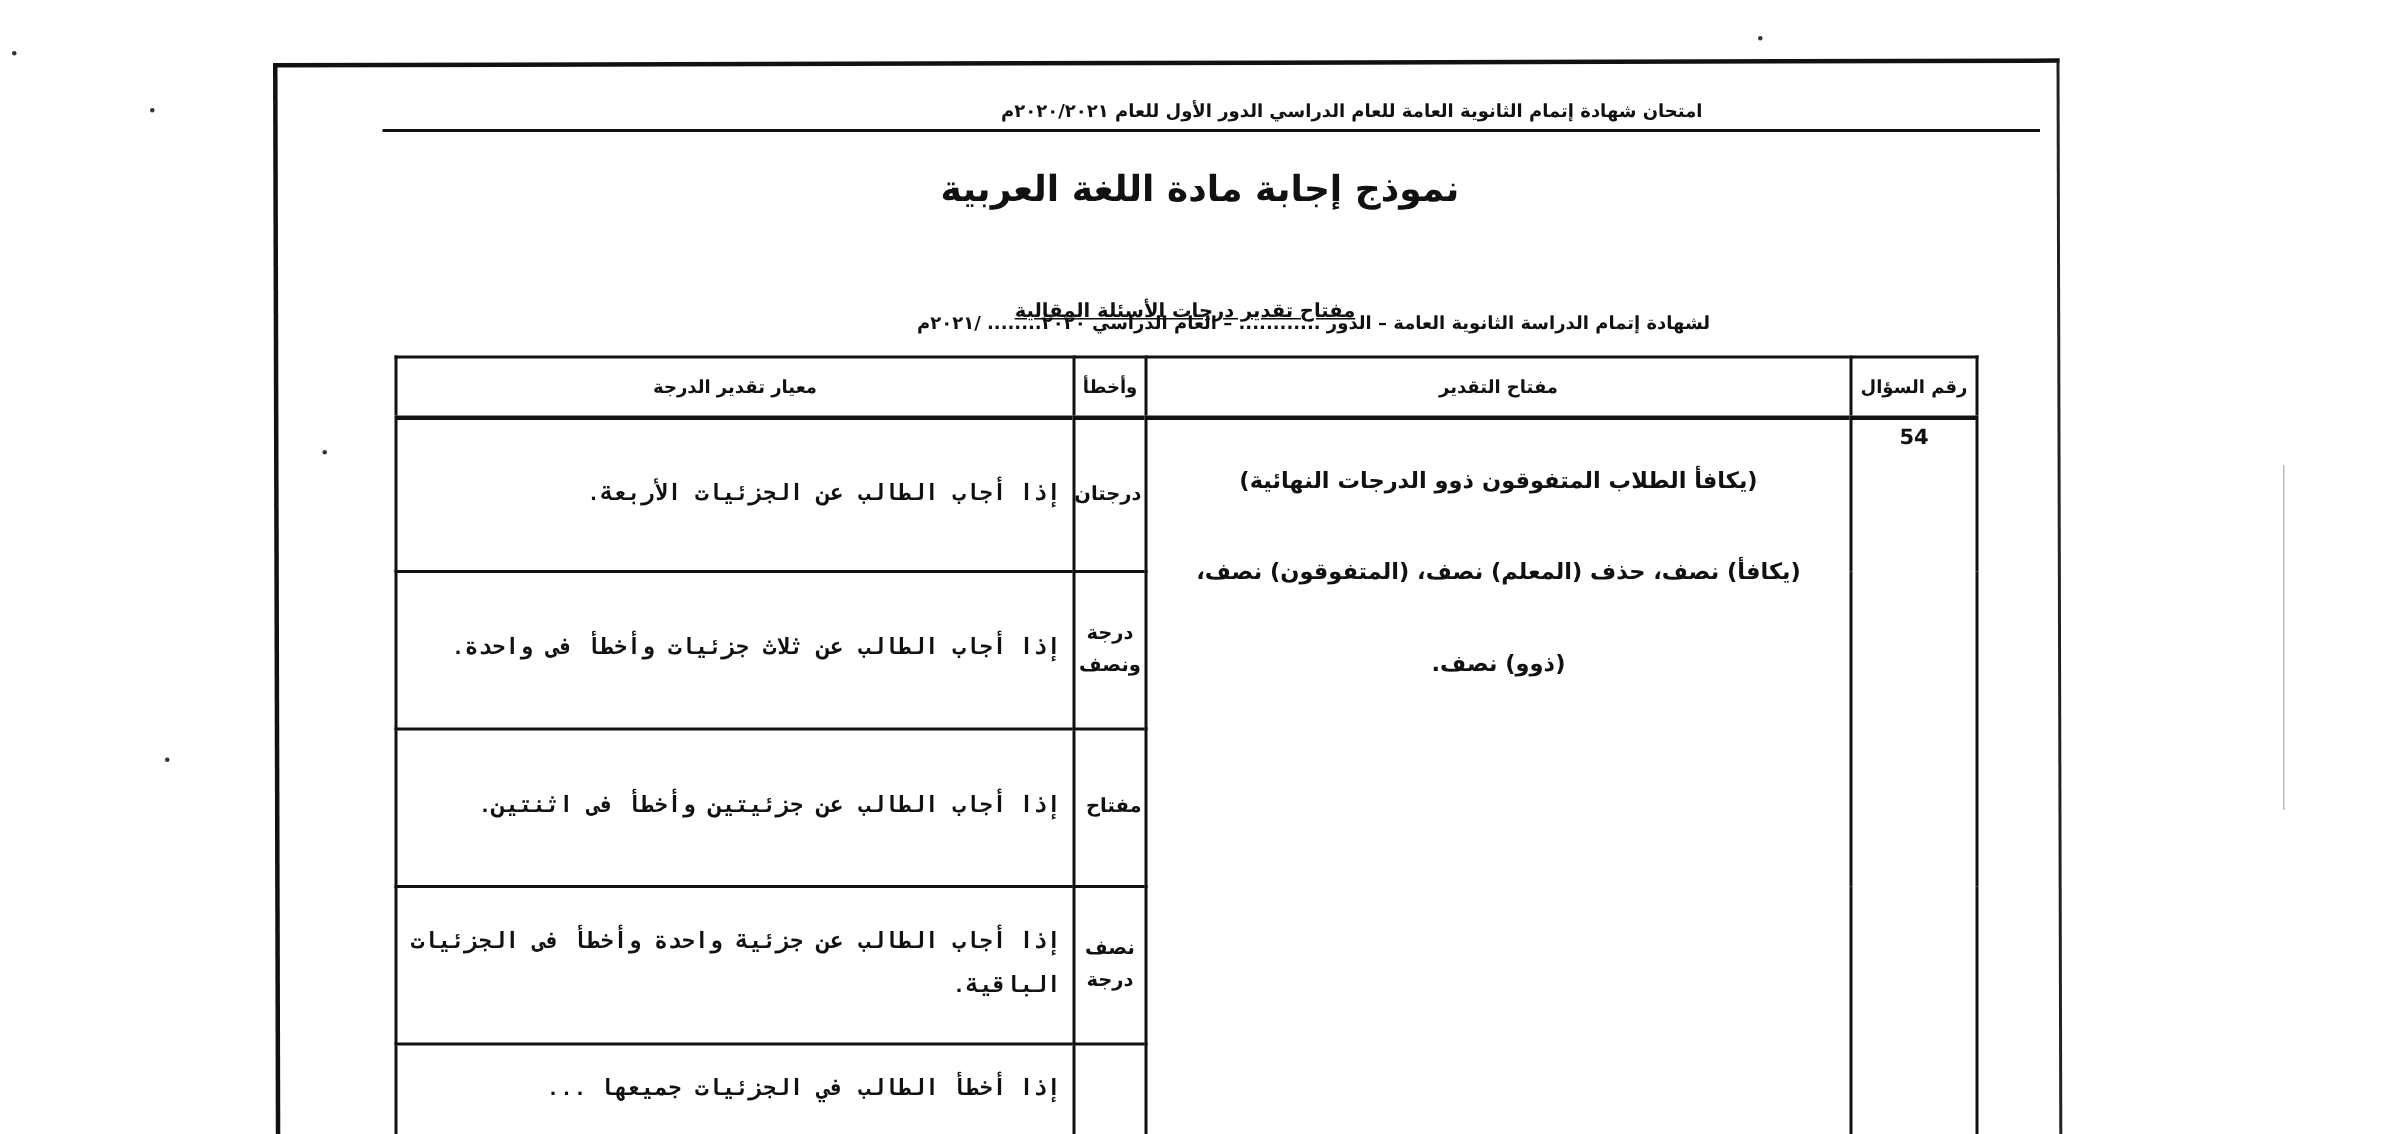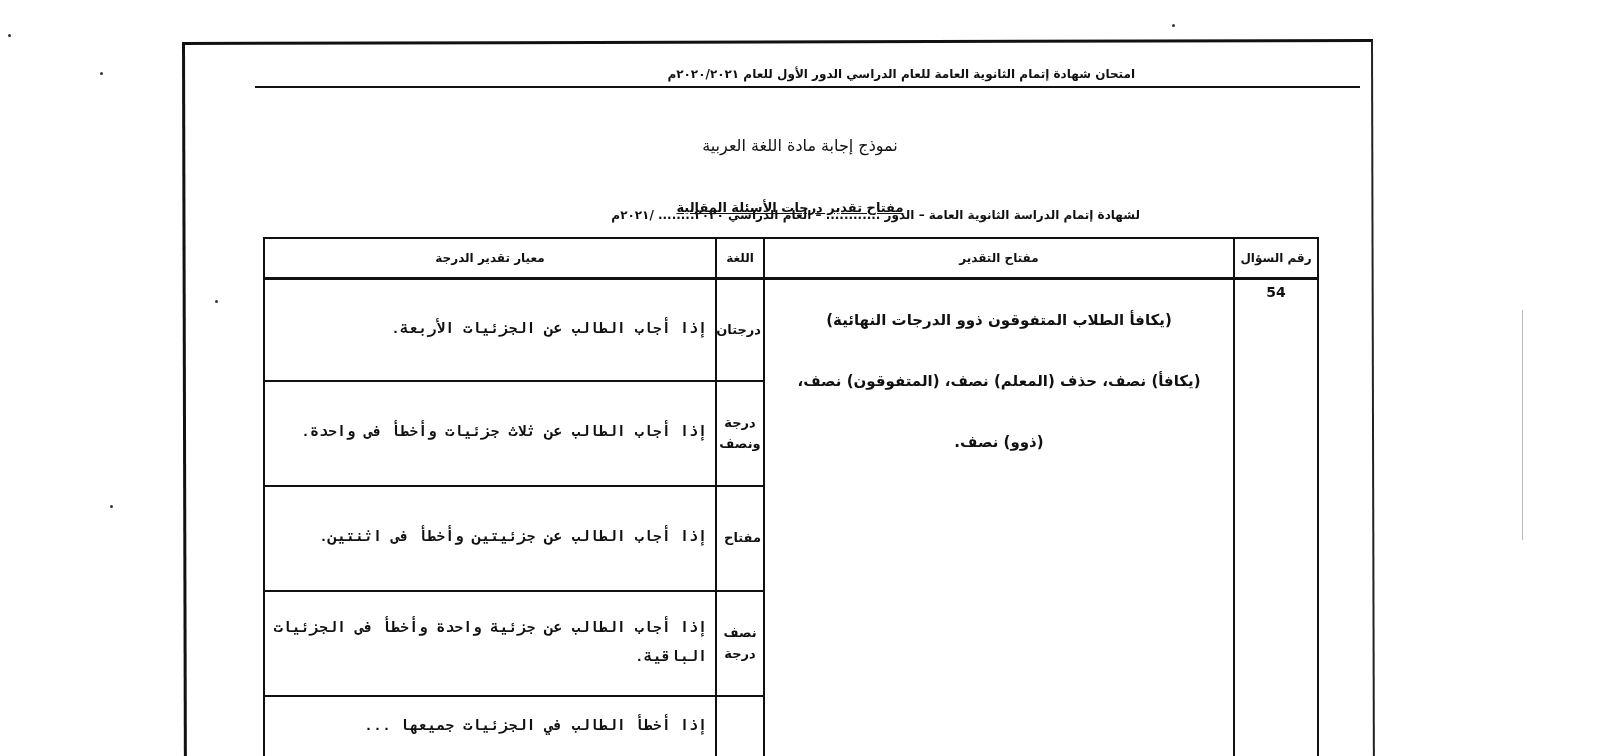--- a/index.html
+++ b/index.html
@@ -42,23 +42,22 @@
       box-sizing: border-box;
       border-bottom: 2px solid #111;
     }
     .doc-title {
       position: absolute;
       left: 480px;
       top: 112px;
       width: 640px;
       text-align: center;
       direction: rtl;
-      font-size: 16px;
-      font-weight: normal;
-      margin-top: 24px;
+      font-size: 24px;
+      font-weight: bold;
     }
     .doc-subtitle {
       position: absolute;
       left: 420px;
       top: 164px;
       width: 720px;
       text-align: right;
       direction: rtl;
       font-size: 12px;
       font-weight: bold;
@@ -167,21 +166,21 @@
   <colgroup>
     <col class="col-qnum">
     <col class="col-key">
     <col class="col-grade">
     <col class="col-criteria">
   </colgroup>
   <thead>
     <tr>
       <th>رقم السؤال</th>
       <th>مفتاح التقدير</th>
-      <th>اللغة</th>
+      <th>وأخطأ</th>
       <th>معيار تقدير الدرجة</th>
     </tr>
   </thead>
   <tbody>
     <tr class="row-1">
       <td class="qnum" rowspan="5">54</td>
       <td class="key" rowspan="5">
         <p>(يكافأ الطلاب المتفوقون ذوو الدرجات النهائية)</p>
         <p>(يكافأ) نصف، حذف (المعلم) نصف، (المتفوقون) نصف،</p>
         <p>(ذوو) نصف.</p>

